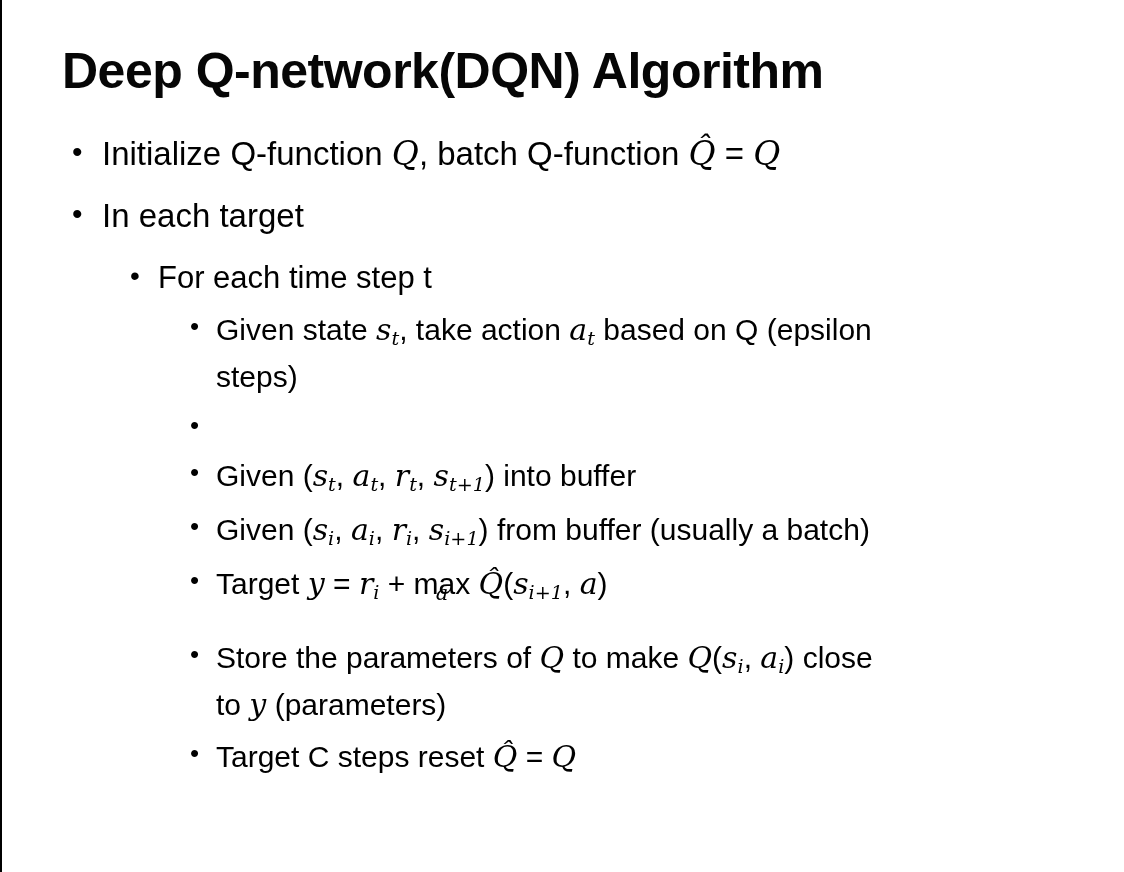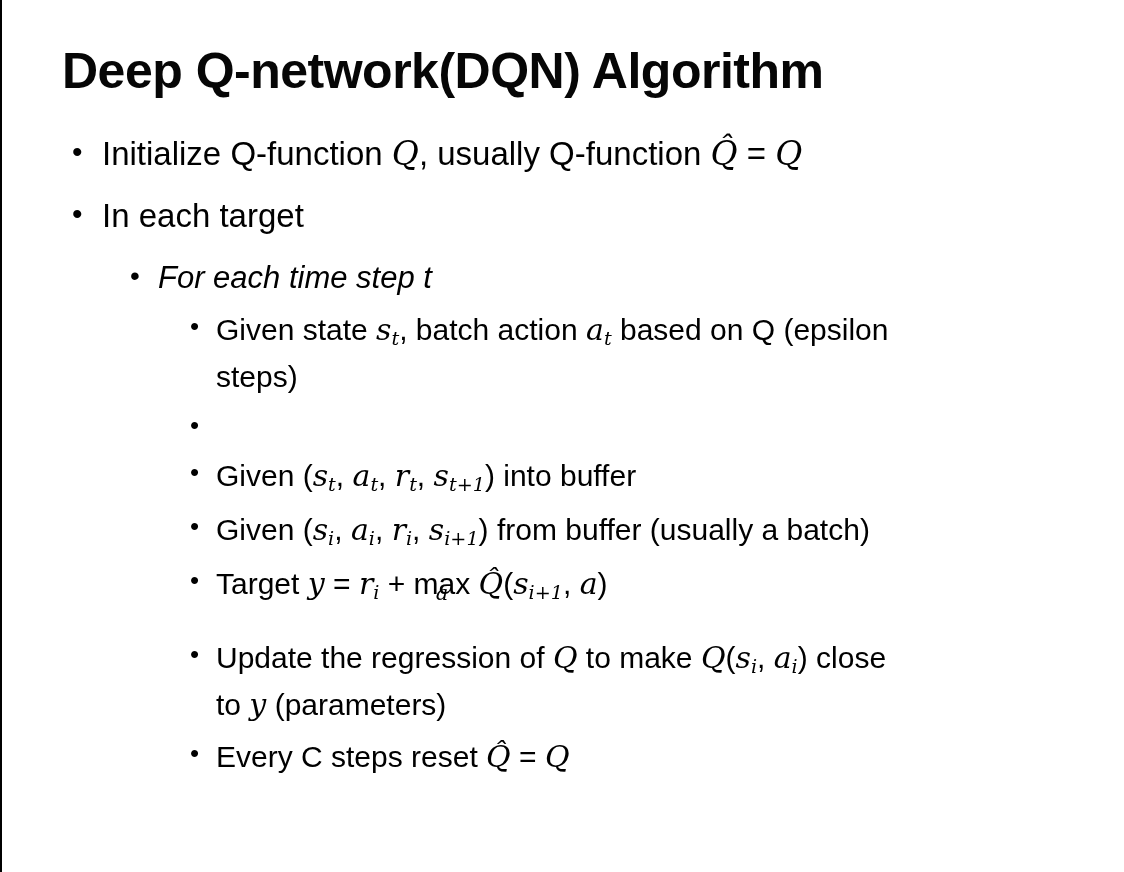--- a/index.html
+++ b/index.html
@@ -27,21 +27,21 @@
     text-align: left;
   }
   .bullet-item .txt { flex: 1 1 auto; }
 
   .level-1 { padding-left: 70px; font-size: 33px; margin-bottom: 17px; }
   .level-1 .dot { width: 30px; font-size: 30px; line-height: 1.36; }
   .level-1 .txt { line-height: 1.36; }
 
   .level-2 { padding-left: 128px; font-size: 31px; margin-bottom: 8px; }
   .level-2 .dot { width: 28px; font-size: 28px; line-height: 1.4; }
-  .level-2 .txt { line-height: 1.4; font-style: italic; }
+  .level-2 .txt { line-height: 1.4; }
 
   .level-3 { padding-left: 188px; font-size: 30px; margin-bottom: 7px; }
   .level-3 .dot { width: 26px; font-size: 26px; line-height: 1.53; }
   .level-3 .txt { line-height: 1.5; padding-right: 24px; }
 
   .tall { margin-bottom: 26px; }
 
   
   .mi {
     font-family: "DejaVu Serif", serif;
@@ -68,51 +68,51 @@
   }
 </style>
 </head>
 <body>
 
 <div class="slide">
   <h1 class="title">Deep Q-network(DQN) Algorithm</h1>
   <div class="bullets" id="bullet-list">
       <div class="bullet-item level-1">
         <span class="dot">•</span>
-        <div class="txt"><span>Initialize Q-function </span><span class="mi">Q</span><span>, usually Q-function </span><span class="mi">Q̂</span><span> = </span><span class="mi">Q</span></div>
+        <div class="txt"><span>Initialize Q-function </span><span class="mi">Q</span><span>, batch Q-function </span><span class="mi">Q̂</span><span> = </span><span class="mi">Q</span></div>
       </div>
       <div class="bullet-item level-1">
         <span class="dot">•</span>
         <div class="txt"><span>In each target</span></div>
       </div>
       <div class="bullet-item level-2">
         <span class="dot">•</span>
         <div class="txt"><span>For each time step t</span></div>
       </div>
       <div class="bullet-item level-3">
         <span class="dot">•</span>
-        <div class="txt"><span>Given state </span><span class="mi">s</span><span class="mi msub">t</span><span>, batch action </span><span class="mi">a</span><span class="mi msub">t</span><span> based on Q (epsilon</span><br><span>steps)</span></div>
+        <div class="txt"><span>Given state </span><span class="mi">s</span><span class="mi msub">t</span><span>, take action </span><span class="mi">a</span><span class="mi msub">t</span><span> based on Q (epsilon</span><br><span>steps)</span></div>
       </div>
       <div class="bullet-item level-3">
         <span class="dot">•</span>
       </div>
       <div class="bullet-item level-3">
         <span class="dot">•</span>
         <div class="txt"><span>Given (</span><span class="mi">s</span><span class="mi msub">t</span><span>, </span><span class="mi">a</span><span class="mi msub">t</span><span>, </span><span class="mi">r</span><span class="mi msub">t</span><span>, </span><span class="mi">s</span><span class="mi msub">t+1</span><span>) into buffer</span></div>
       </div>
       <div class="bullet-item level-3">
         <span class="dot">•</span>
         <div class="txt"><span>Given (</span><span class="mi">s</span><span class="mi msub">i</span><span>, </span><span class="mi">a</span><span class="mi msub">i</span><span>, </span><span class="mi">r</span><span class="mi msub">i</span><span>, </span><span class="mi">s</span><span class="mi msub">i+1</span><span>) from buffer (usually a batch)</span></div>
       </div>
       <div class="bullet-item level-3 tall">
         <span class="dot">•</span>
         <div class="txt"><span>Target </span><span class="mi">y</span><span> = </span><span class="mi">r</span><span class="mi msub">i</span><span> + </span><span class="stack">max<span class="under">a</span></span><span> </span><span class="mi">Q̂</span><span>(</span><span class="mi">s</span><span class="mi msub">i+1</span><span>, </span><span class="mi">a</span><span>)</span></div>
       </div>
       <div class="bullet-item level-3">
         <span class="dot">•</span>
-        <div class="txt"><span>Update the regression of </span><span class="mi">Q</span><span> to make </span><span class="mi">Q</span><span>(</span><span class="mi">s</span><span class="mi msub">i</span><span>, </span><span class="mi">a</span><span class="mi msub">i</span><span>) close</span><br><span>to </span><span class="mi">y</span><span> (parameters)</span></div>
+        <div class="txt"><span>Store the parameters of </span><span class="mi">Q</span><span> to make </span><span class="mi">Q</span><span>(</span><span class="mi">s</span><span class="mi msub">i</span><span>, </span><span class="mi">a</span><span class="mi msub">i</span><span>) close</span><br><span>to </span><span class="mi">y</span><span> (parameters)</span></div>
       </div>
       <div class="bullet-item level-3">
         <span class="dot">•</span>
-        <div class="txt"><span>Every C steps reset </span><span class="mi">Q̂</span><span> = </span><span class="mi">Q</span></div>
+        <div class="txt"><span>Target C steps reset </span><span class="mi">Q̂</span><span> = </span><span class="mi">Q</span></div>
       </div>
     </div>
 </div>
 
 </body></html>

